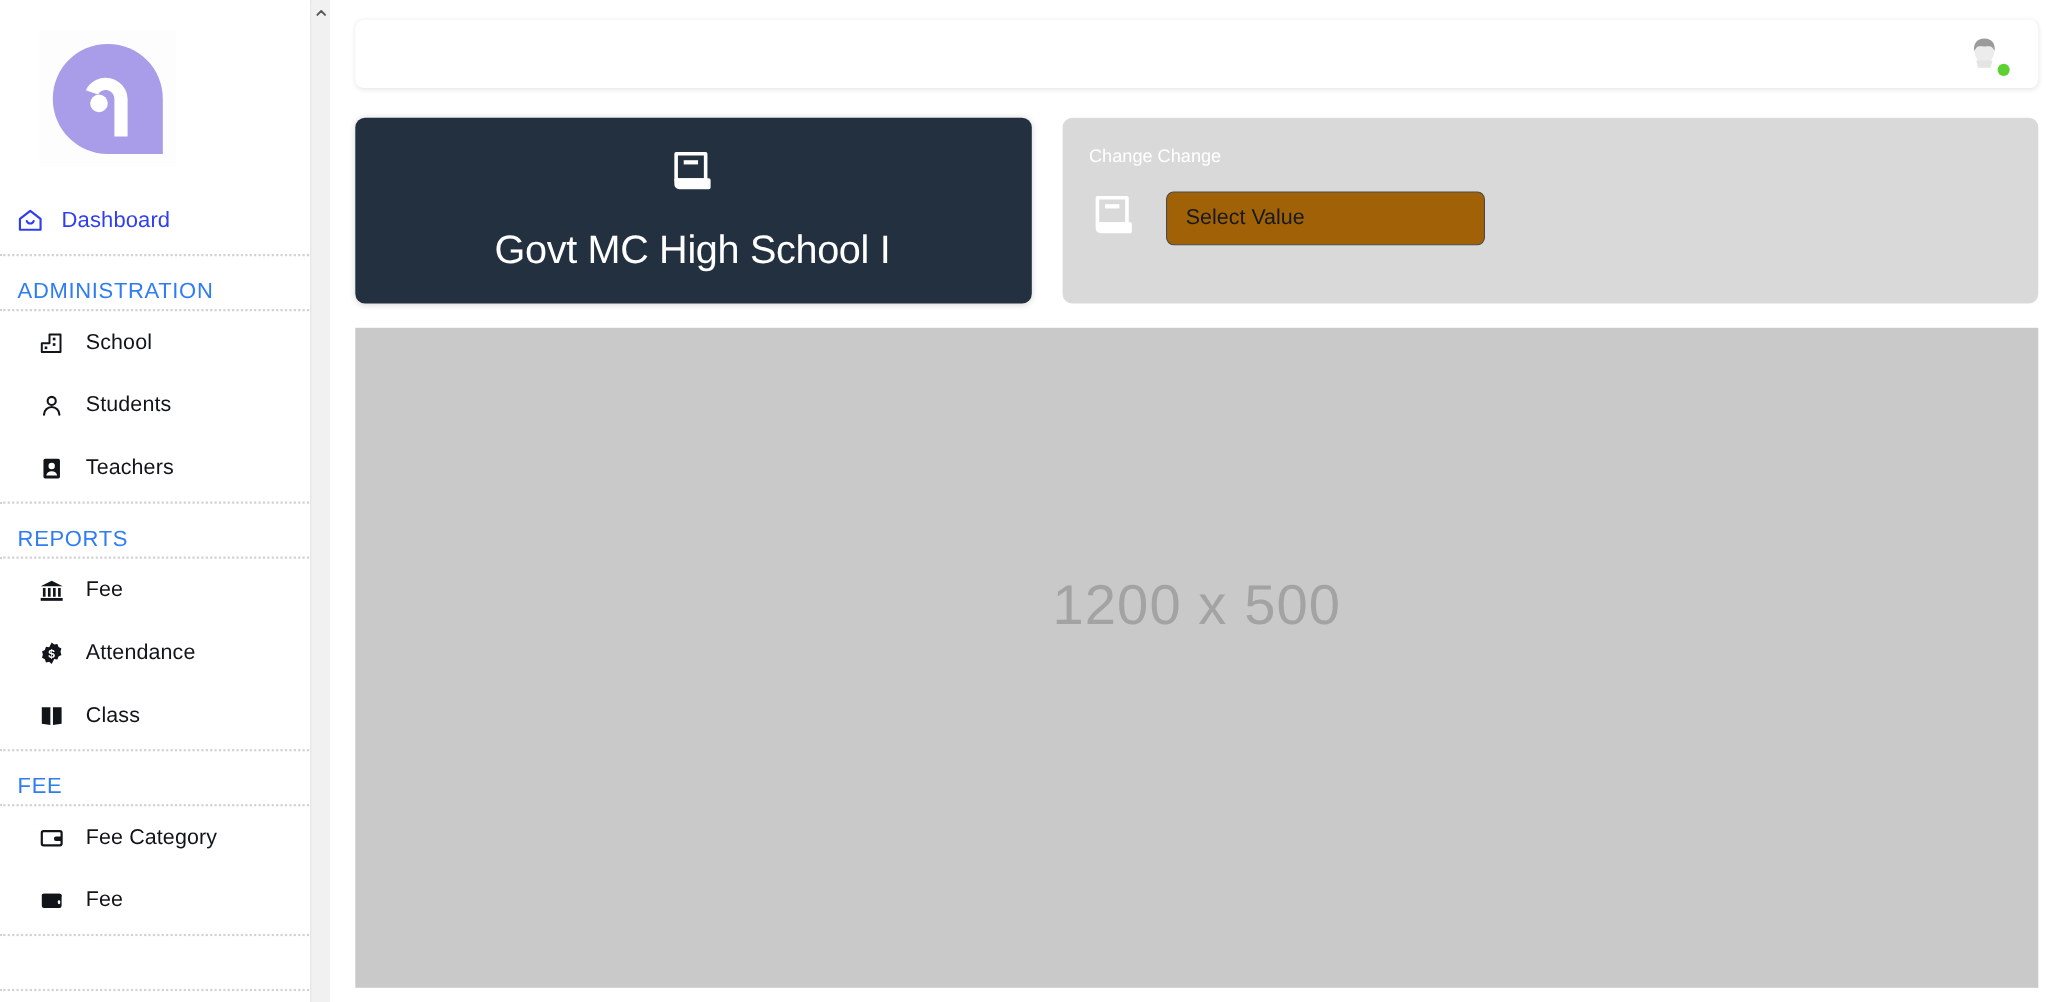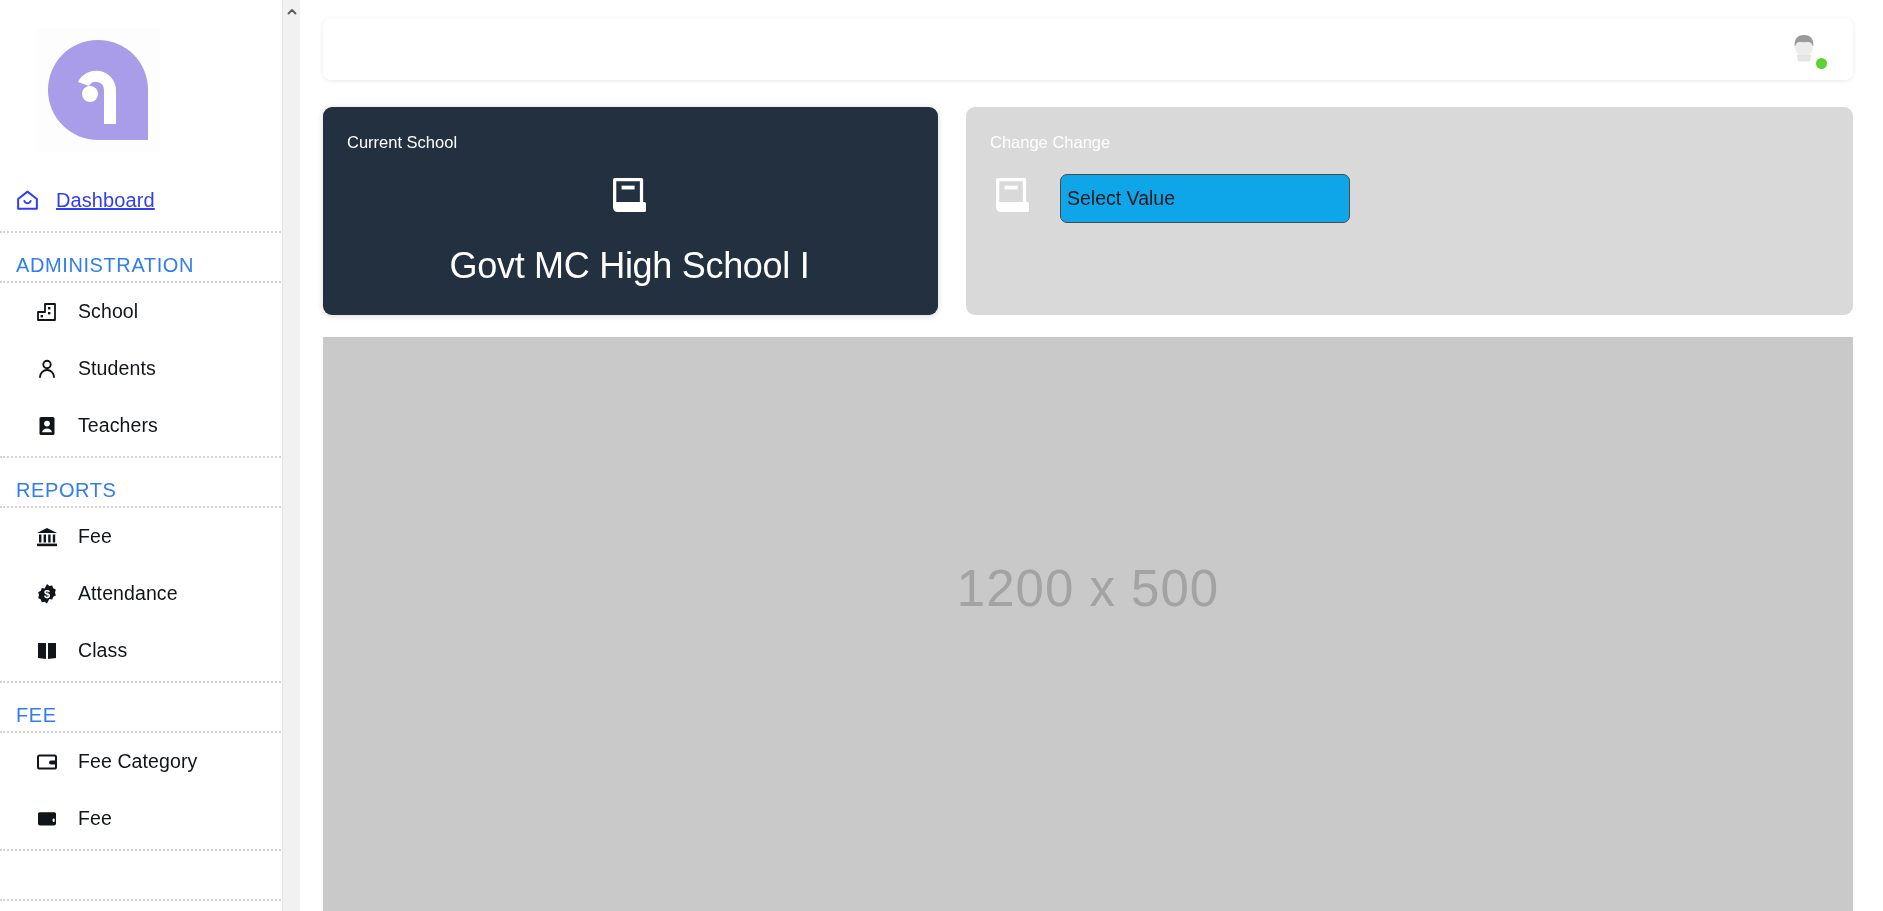--- a/index.html
+++ b/index.html
@@ -69,21 +69,21 @@
     align-items: center;
     justify-content: center;
   }
   .nav-item .nav-label {
     font-size: 19.5px;
     color: #111418;
     letter-spacing: 0.1px;
   }
 
   .nav-item.dashboard { padding-left: 14px; gap: 16px; }
-  .nav-item.dashboard .nav-label { color: #2f3ef0; font-size: 20px; text-decoration: underline; }
+  .nav-item.dashboard .nav-label { color: #2f3ef0; font-size: 20px; }
 
   .nav-item.sub { padding-left: 34px; }
 
   .section-head {
     position: relative;
     height: 52px;
     display: flex;
     align-items: center;
     padding-left: 16px;
     border-top: 2px dotted #d2d2d2;
@@ -221,26 +221,26 @@
   }
   #change-school-card .card-body {
     display: flex;
     align-items: center;
     gap: 24px;
   }
 
   .select-box {
     width: 290px;
     height: 49px;
-    background: #0ea5e9;
+    background: #a16207;
     border: 1px solid #4a4a4a;
     border-radius: 7px;
     display: flex;
     align-items: center;
-    padding-left: 6px;
+    padding-left: 17px;
     font-size: 19.5px;
     color: #17191c;
     cursor: pointer;
   }
 
   
   #placeholder-image {
     width: 100%;
     height: 600px;
     background: #c9c9c9;
@@ -410,21 +410,20 @@
           <path d="M20 5 C27 5 29.6 9.6 29.4 15.2 C29.3 17.4 28.6 14.8 27.4 13.4 C25.6 11.3 22.6 12.2 20 12.2 C17.2 12.2 14.2 11.2 12.5 13.6 C11.4 15.1 10.7 17.4 10.6 15.2 C10.4 9.6 13 5 20 5 Z" fill="#9b9b9b"></path>
           <path d="M12.5 25 C12.5 25 14 29.5 14 31.5 L26 31.5 C26 29.5 27.5 25 27.5 25 Z" fill="#e4e4e4"></path>
         </svg>
         <span class="status-dot"></span>
       </div>
     </header>
 
     <section id="cards-row">
 
       <div class="card" id="current-school-card">
-        <div class="card-title">Current School</div>
         <div class="card-body">
           <span class="card-icon">
             <svg width="46" height="46" viewBox="0 0 24 24" fill="none" stroke="#ffffff" stroke-width="1.7" stroke-linejoin="round">
               <path d="M4 3.5 L18 3.5 L18 16 L4 16 Z"></path>
               <path d="M4 16 L19.5 16 L19.5 19.5 L5.5 19.5 a1.5 1.5 0 0 1 -1.5 -1.5 Z" fill="#ffffff"></path>
               <rect x="7.6" y="6.6" width="6.8" height="2" fill="#ffffff" stroke="none"></rect>
             </svg>
           </span>
           <span class="school-name">Govt MC High School I</span>
         </div>

